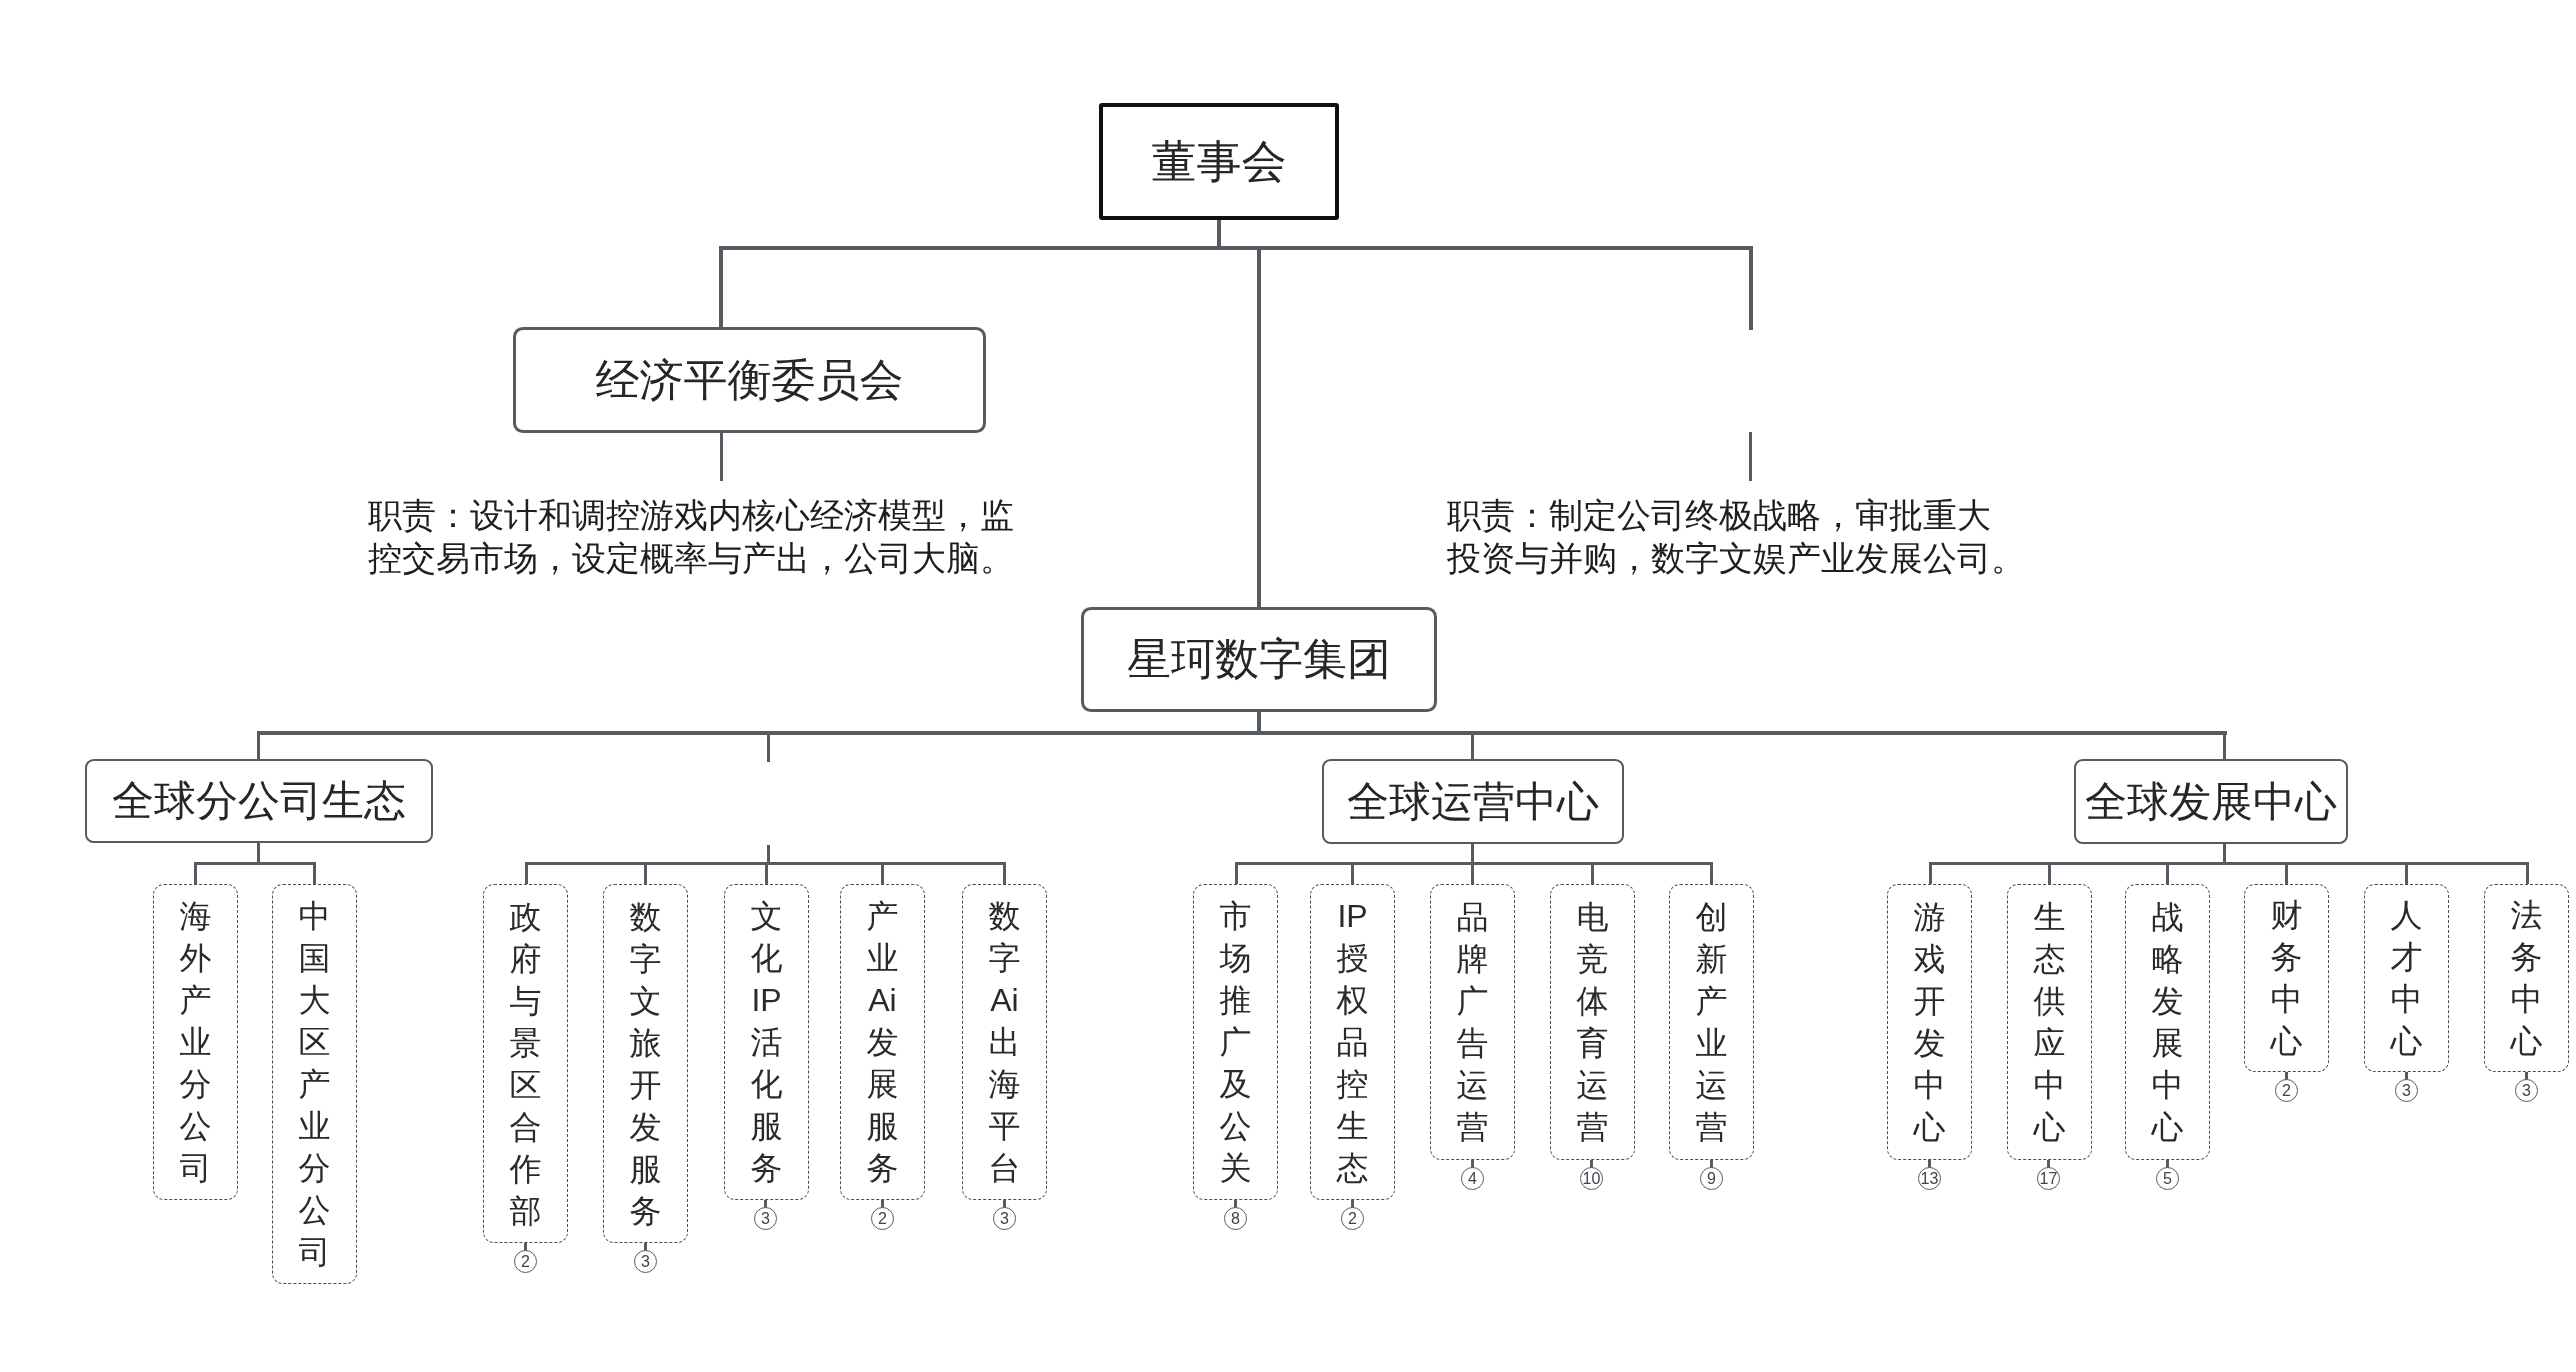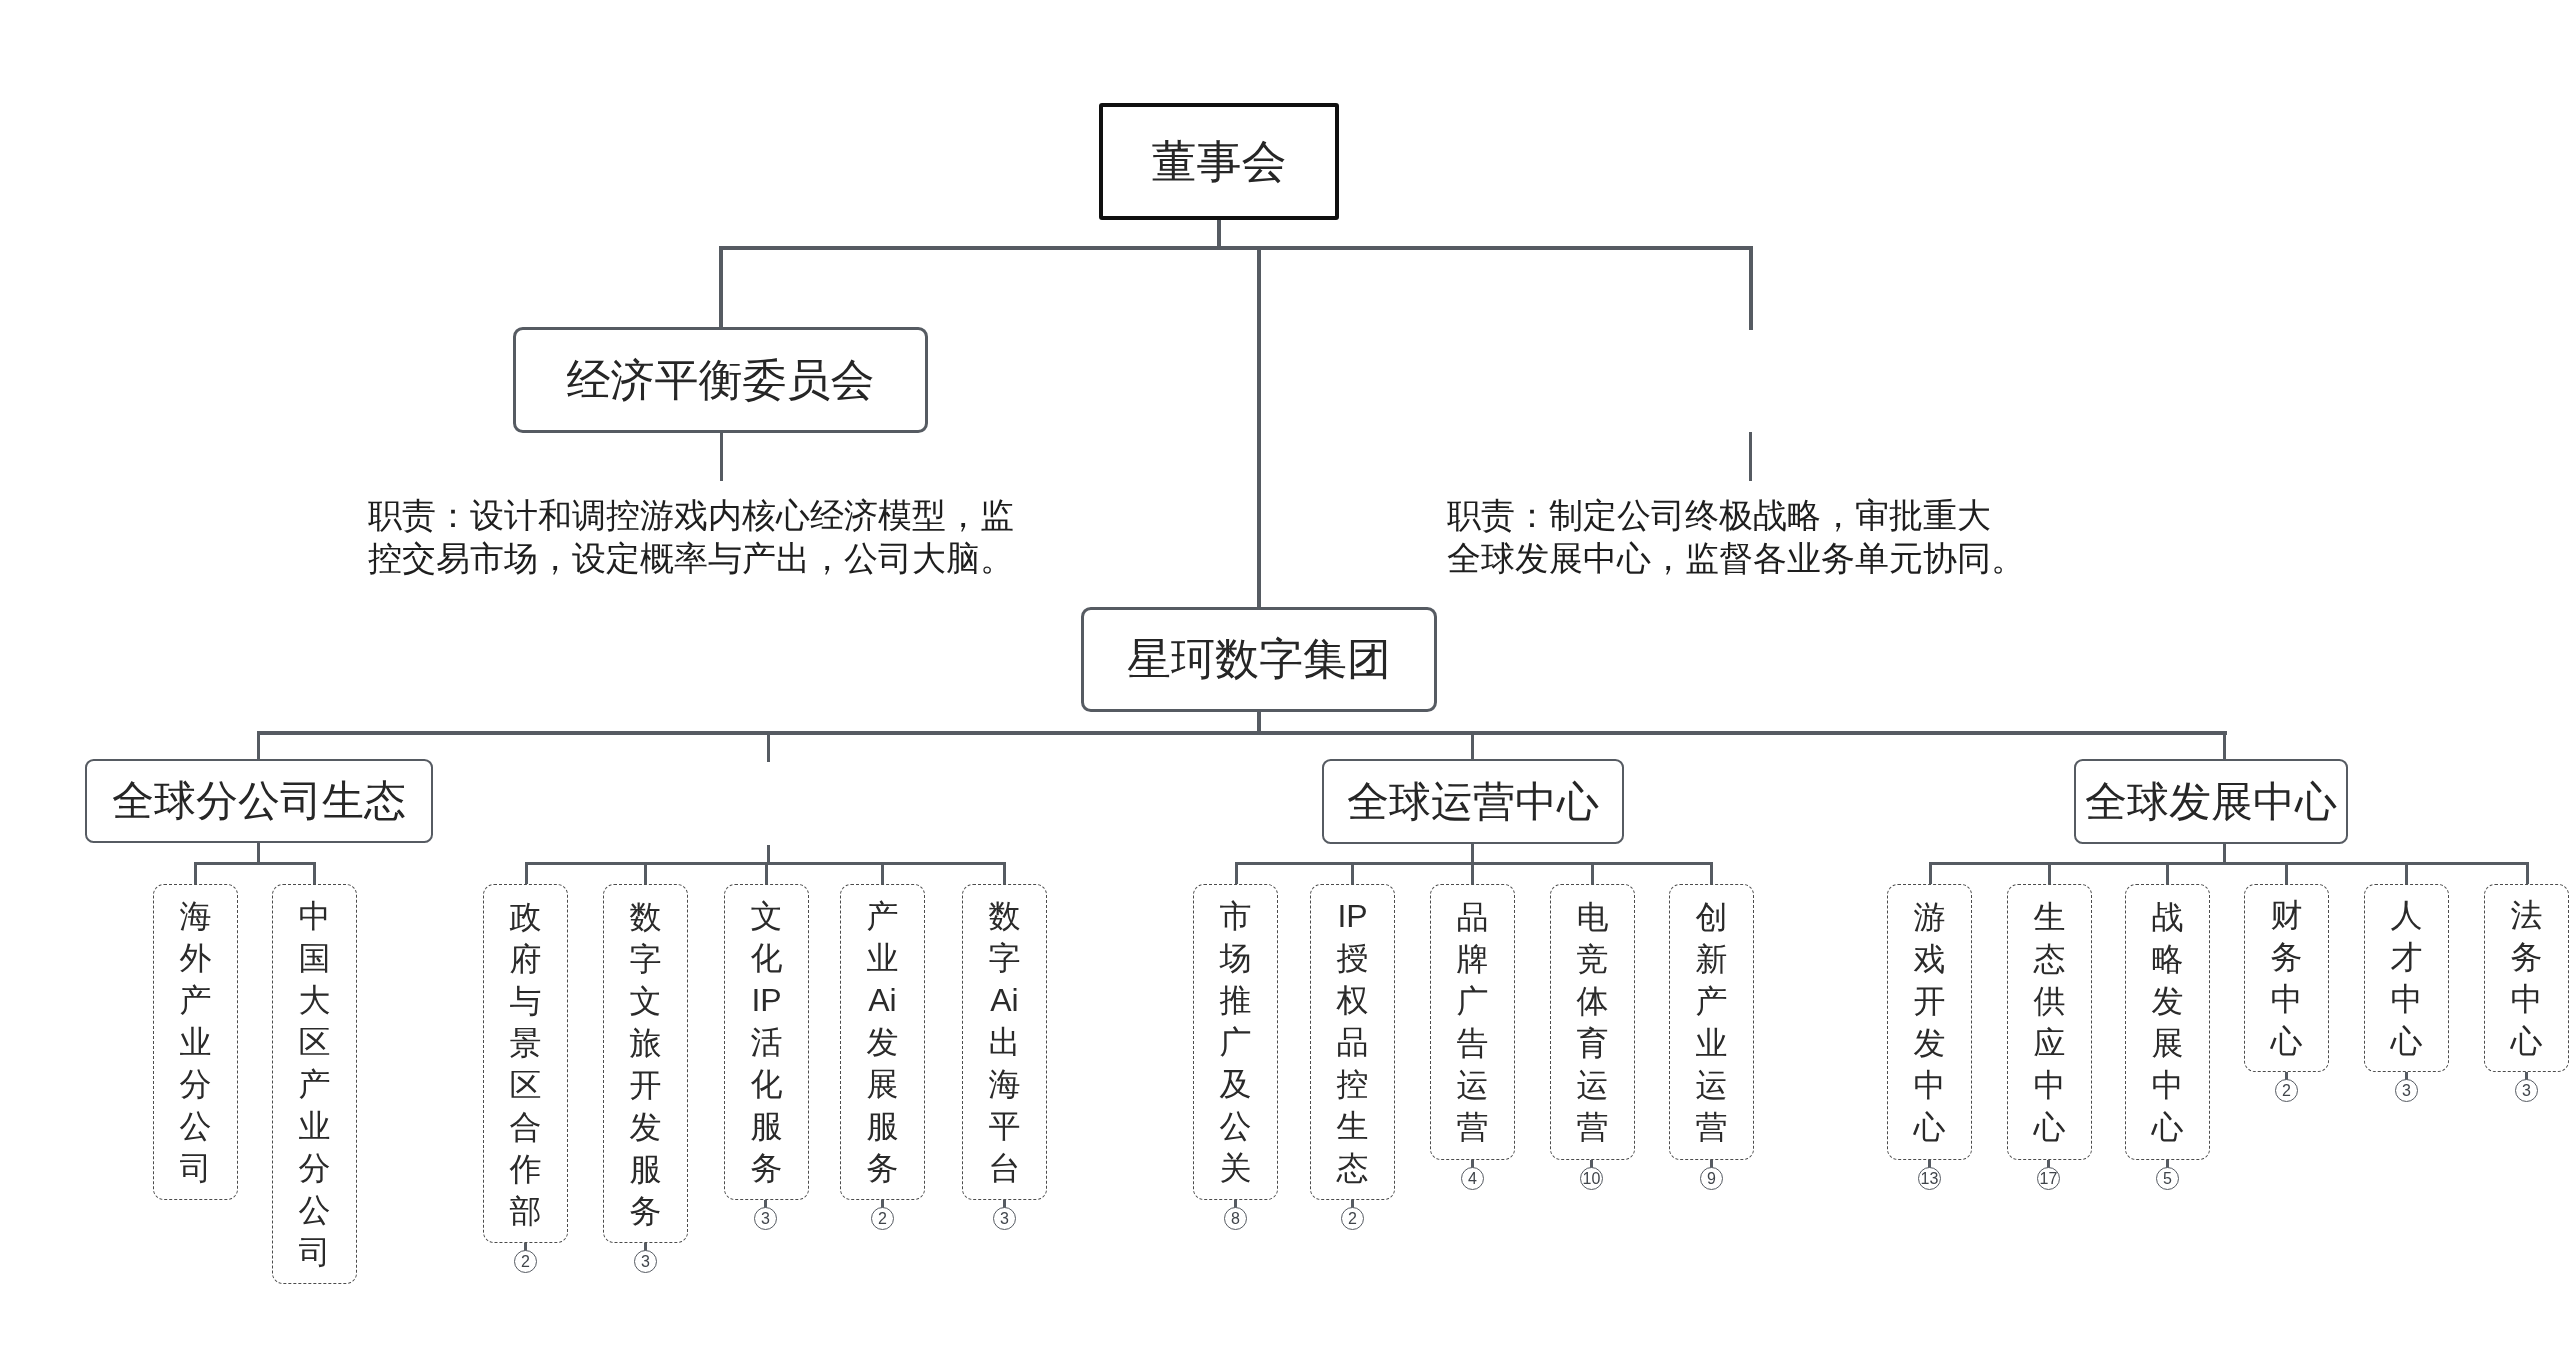--- a/index.html
+++ b/index.html
@@ -70,27 +70,27 @@
   <div class="vl" style="left:2048px;top:862px;width:2.5px;height:23px"></div>
   <div class="vl" style="left:2166px;top:862px;width:2.5px;height:23px"></div>
   <div class="vl" style="left:2285px;top:862px;width:2.5px;height:23px"></div>
   <div class="vl" style="left:2405px;top:862px;width:2.5px;height:23px"></div>
   <div class="vl" style="left:2526px;top:862px;width:2.5px;height:23px"></div>
 
   <div class="node root" style="left:1099px;top:103px;width:240px;height:117px">
     <span>董事会</span>
   </div>
 
-  <div class="node committee" style="left:513px;top:327px;width:415px;height:106px">
+  <div class="node committee" style="left:513px;top:327px;width:473px;height:106px">
     <span>经济平衡委员会</span>
   </div>
   <div class="desc" style="left:368px;top:494px;width:725px">职责：设计和调控游戏内核心经济模型，监
 控交易市场，设定概率与产出，公司大脑。</div>
   <div class="desc" style="left:1447px;top:494px;width:626px">职责：制定公司终极战略，审批重大
-全球发展中心，监督各业务单元协同。</div>
+投资与并购，数字文娱产业发展公司。</div>
 
   <div class="node hub" style="left:1081px;top:607px;width:356px;height:105px">
     <span>星珂数字集团</span>
   </div>
 
   <div class="node division" style="left:85px;top:759px;width:348px;height:84px">
     <span>全球分公司生态</span>
   </div>
   <div class="node division" style="left:1322px;top:759px;width:302px;height:85px">
     <span>全球运营中心</span>

